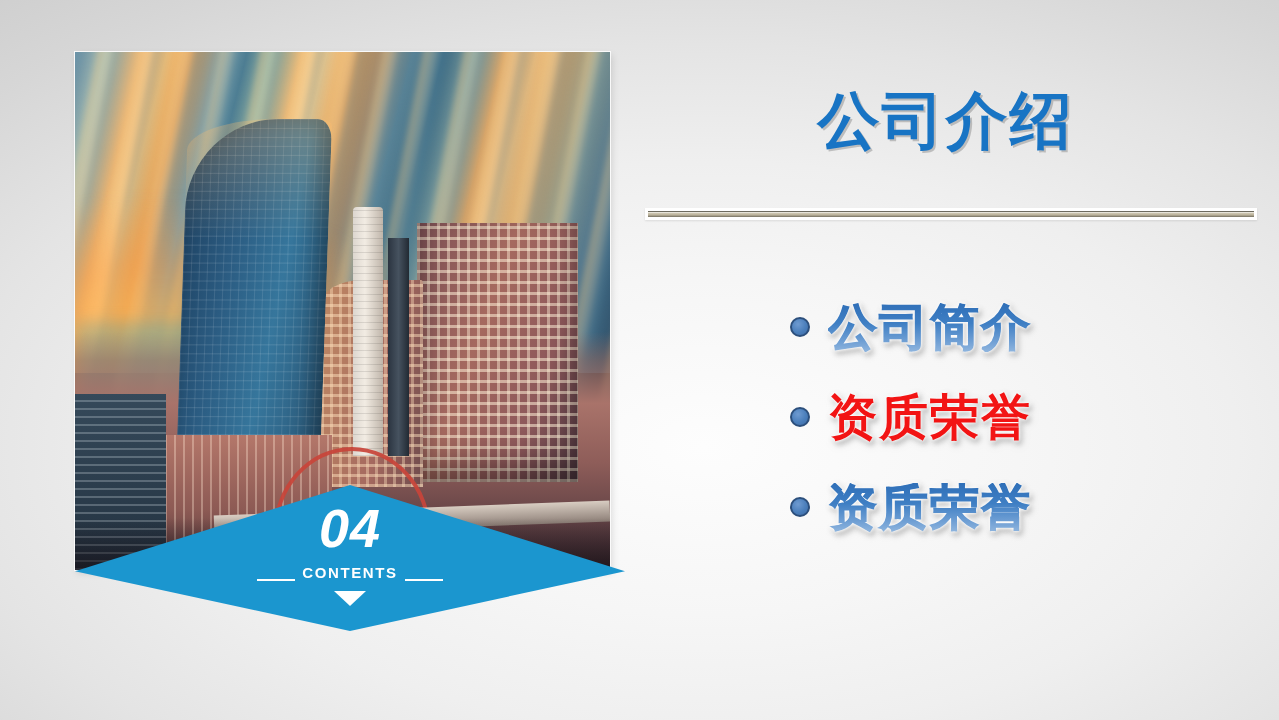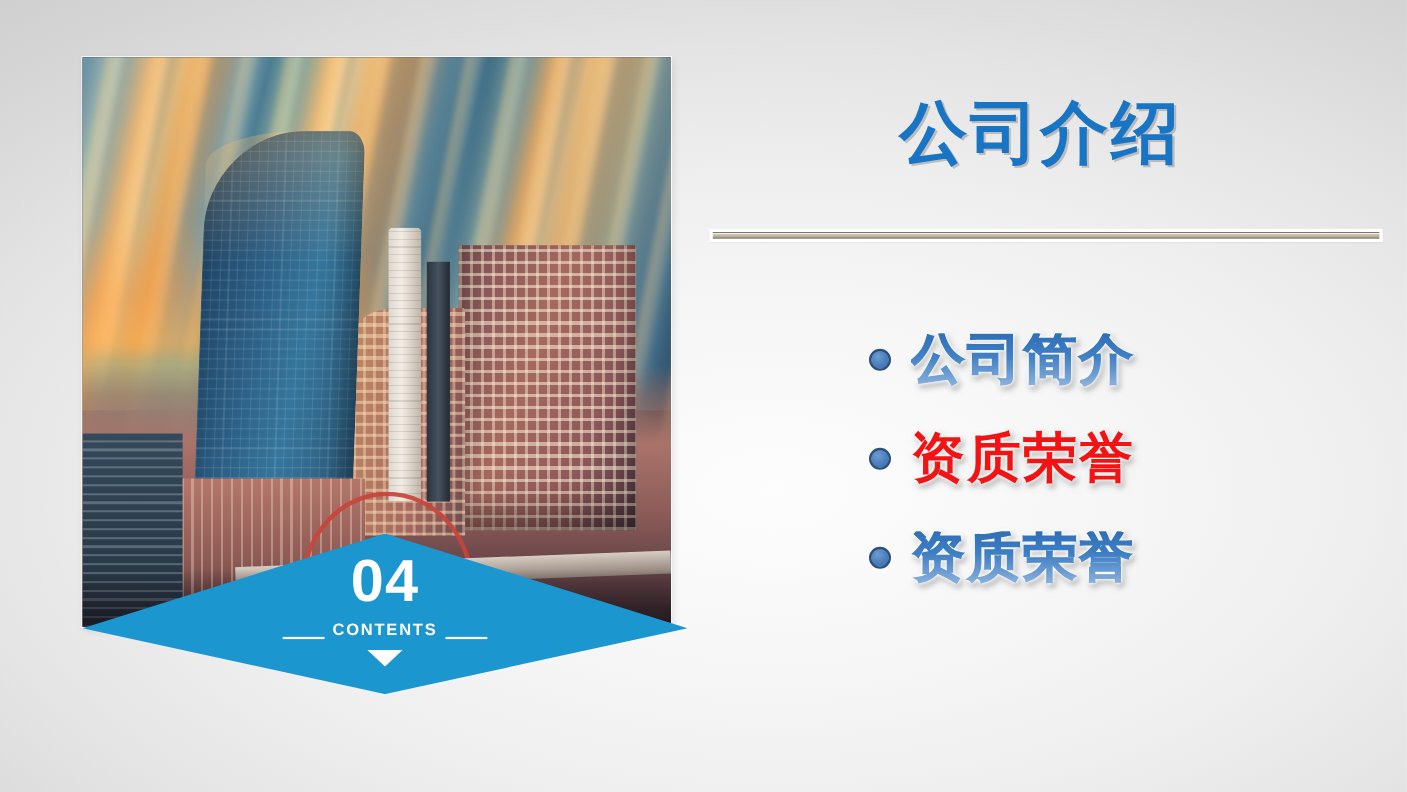--- a/index.html
+++ b/index.html
@@ -279,20 +279,21 @@
     justify-content: flex-start;
     padding-top: 16px;
     box-sizing: border-box;
     color: #ffffff;
   }
   .dia-number {
     font-size: 54px;
     font-weight: 700;
     line-height: 1;
     letter-spacing: 1px;
+    font-style: italic;
   }
   .dia-contents-row {
     display: flex;
     align-items: flex-end;
     gap: 7px;
     margin-top: 9px;
   }
   .dia-rule {
     width: 38px;
     height: 2px;

